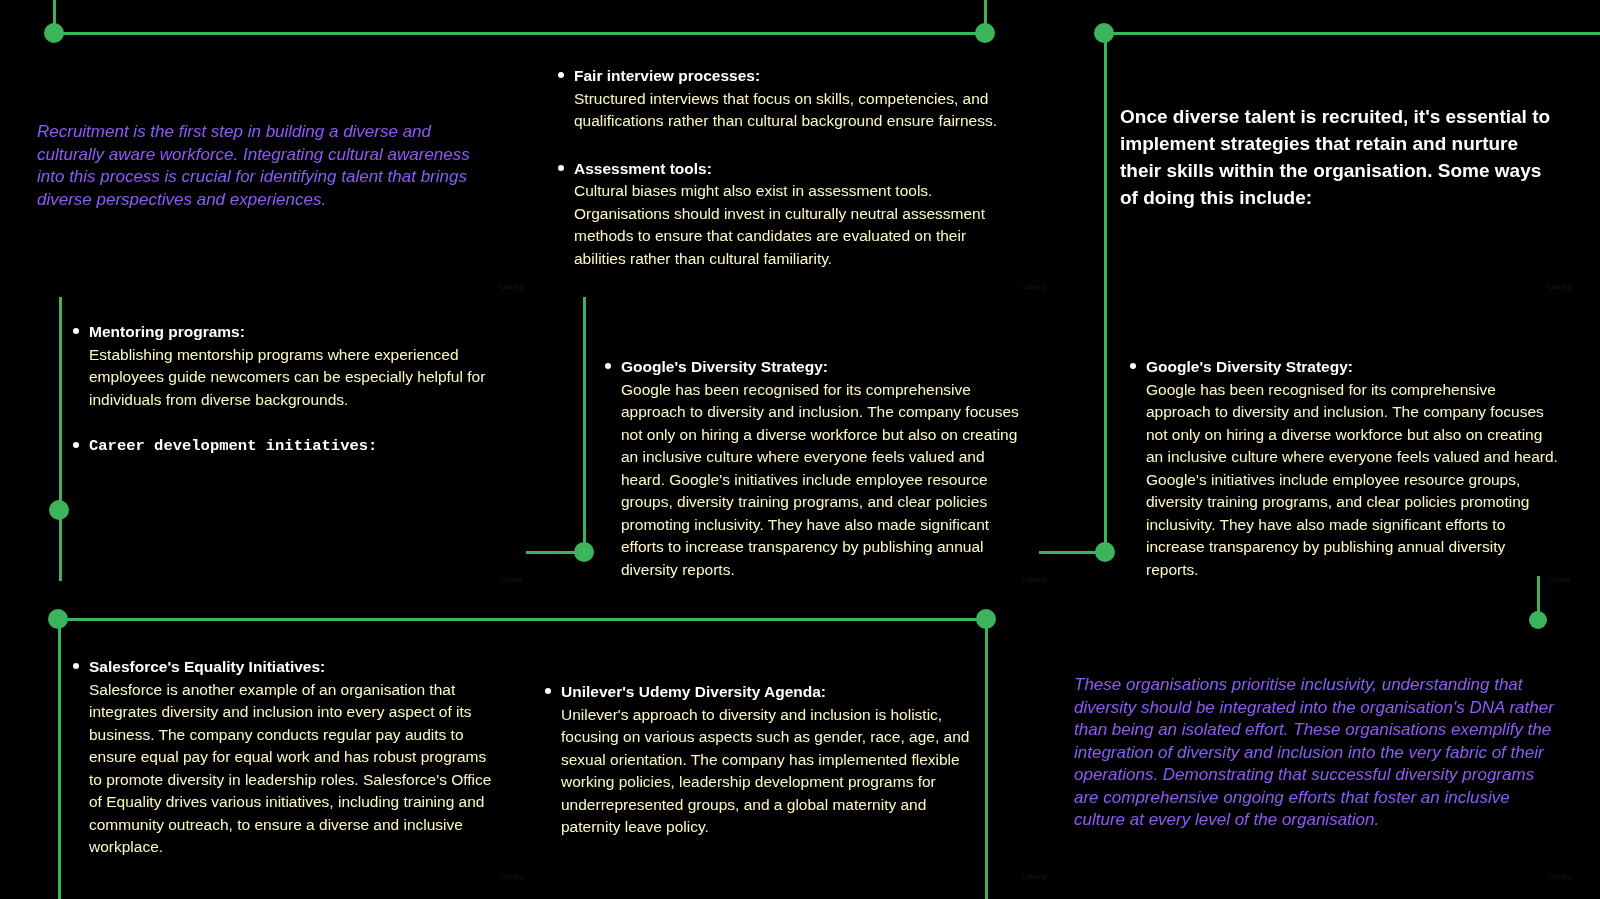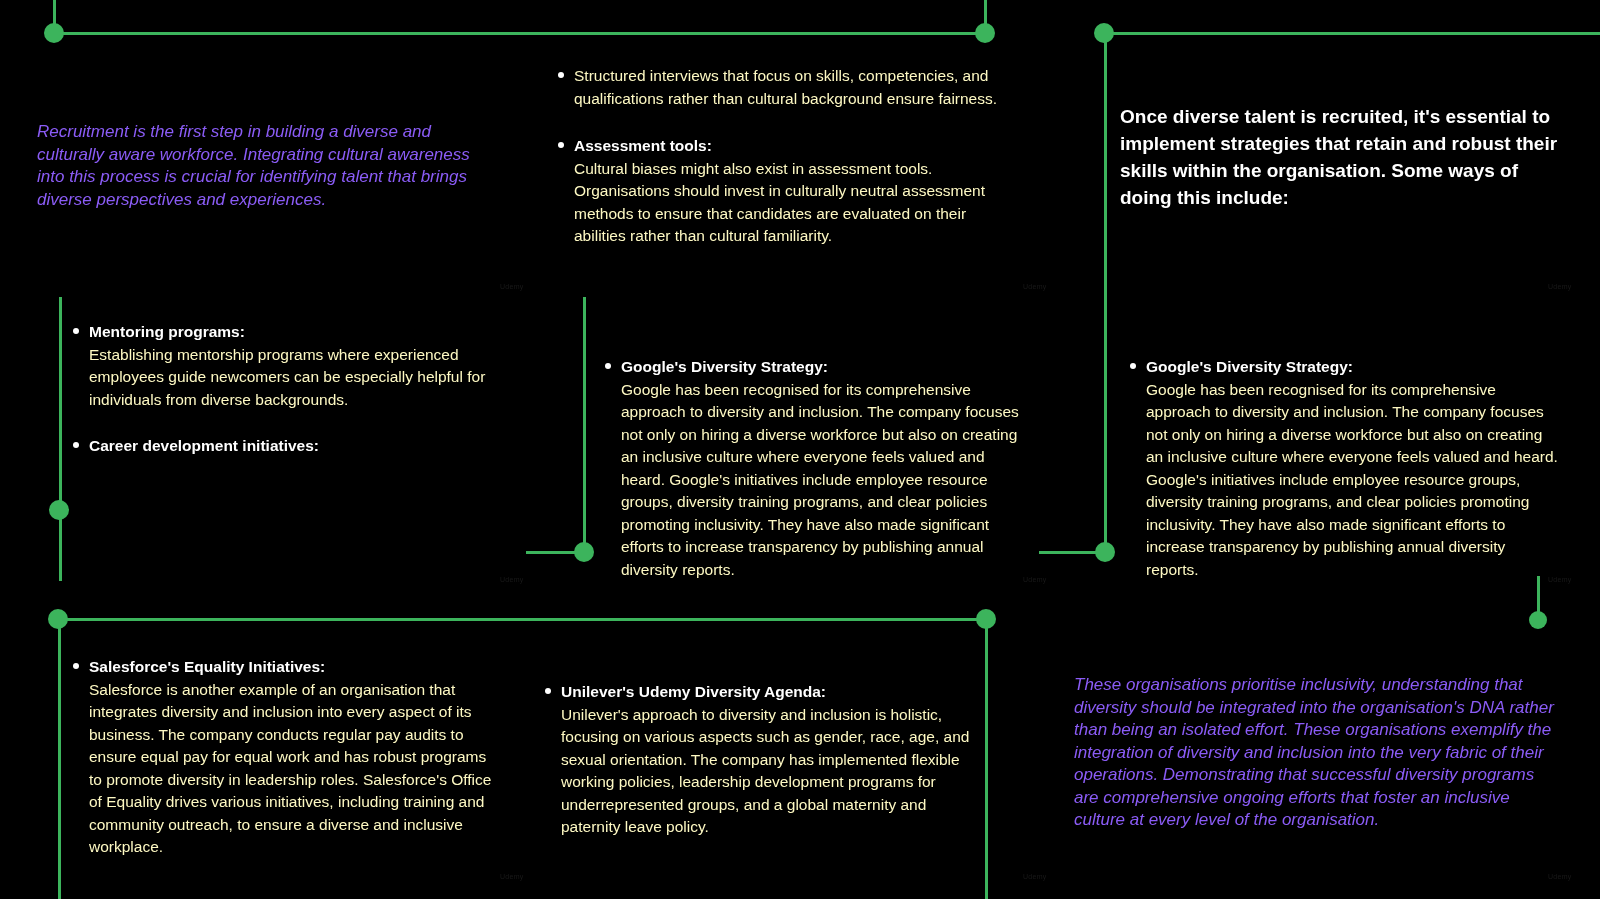--- a/index.html
+++ b/index.html
@@ -140,37 +140,38 @@
 <div class="node sm" style="left:1529px; top:611px;"></div>
 
 <div class="block para" style="left:37px; top:121px; width:452px;">Recruitment is the first step in building a diverse and culturally aware workforce. Integrating cultural awareness into this process is crucial for identifying talent that brings diverse perspectives and experiences.</div>
 
 <div class="bullet-group" style="left:73px; top:321px; width:440px;">
   <div class="bullet-item">
     <span class="bullet-dot"></span>
     <span class="bullet-title">Mentoring programs:</span>
     <span class="bullet-body">Establishing mentorship programs where experienced employees guide newcomers can be especially helpful for individuals from diverse backgrounds.</span>
   </div>
-  <div class="bullet-item" style="margin-top:24px;">
+  <div class="bullet-item" style="margin-top:24px;font-family:Liberation Mono, monospace;">
     <span class="bullet-dot"></span>
     <span class="bullet-title">Career development initiatives:</span>
   </div>
 </div>
 
 <div class="bullet-group" style="left:73px; top:656px; width:430px;">
   <div class="bullet-item">
     <span class="bullet-dot"></span>
     <span class="bullet-title">Salesforce's Equality Initiatives:</span>
     <span class="bullet-body">Salesforce is another example of an organisation that integrates diversity and inclusion into every aspect of its business. The company conducts regular pay audits to ensure equal pay for equal work and has robust programs to promote diversity in leadership roles. Salesforce's Office of Equality drives various initiatives, including training and community outreach, to ensure a diverse and inclusive workplace.</span>
   </div>
 </div>
 
 <div class="bullet-group" style="left:558px; top:65px; width:448px;">
   <div class="bullet-item">
     <span class="bullet-dot"></span>
+    <span class="bullet-title">Fair interview processes:</span>
     <span class="bullet-body">Structured interviews that focus on skills, competencies, and qualifications rather than cultural background ensure fairness.</span>
   </div>
   <div class="bullet-item" style="margin-top:25px;">
     <span class="bullet-dot"></span>
     <span class="bullet-title">Assessment tools:</span>
     <span class="bullet-body">Cultural biases might also exist in assessment tools. Organisations should invest in culturally neutral assessment methods to ensure that candidates are evaluated on their abilities rather than cultural familiarity.</span>
   </div>
 </div>
 
 <div class="bullet-group" style="left:605px; top:356px; width:425px;">
@@ -182,21 +183,21 @@
 </div>
 
 <div class="bullet-group" style="left:545px; top:681px; width:425px;">
   <div class="bullet-item">
     <span class="bullet-dot"></span>
     <span class="bullet-title">Unilever's Udemy Diversity Agenda:</span>
     <span class="bullet-body">Unilever's approach to diversity and inclusion is holistic, focusing on various aspects such as gender, race, age, and sexual orientation. The company has implemented flexible working policies, leadership development programs for underrepresented groups, and a global maternity and paternity leave policy.</span>
   </div>
 </div>
 
-<div class="block lead" style="left:1120px; top:103px; width:440px;">Once diverse talent is recruited, it's essential to implement strategies that retain and robust their skills within the organisation. Some ways of doing this include:</div>
+<div class="block lead" style="left:1120px; top:103px; width:440px;">Once diverse talent is recruited, it's essential to implement strategies that retain and nurture their skills within the organisation. Some ways of doing this include:</div>
 
 <div class="bullet-group" style="left:1130px; top:356px; width:428px;">
   <div class="bullet-item">
     <span class="bullet-dot"></span>
     <span class="bullet-title">Google's Diversity Strategy:</span>
     <span class="bullet-body">Google has been recognised for its comprehensive approach to diversity and inclusion. The company focuses not only on hiring a diverse workforce but also on creating an inclusive culture where everyone feels valued and heard. Google's initiatives include employee resource groups, diversity training programs, and clear policies promoting inclusivity. They have also made significant efforts to increase transparency by publishing annual diversity reports.</span>
   </div>
 </div>
 
 <div class="block para" style="left:1074px; top:674px; width:480px;">These organisations prioritise inclusivity, understanding that diversity should be integrated into the organisation's DNA rather than being an isolated effort. These organisations exemplify the integration of diversity and inclusion into the very fabric of their operations. Demonstrating that successful diversity programs are comprehensive ongoing efforts that foster an inclusive culture at every level of the organisation.</div>

